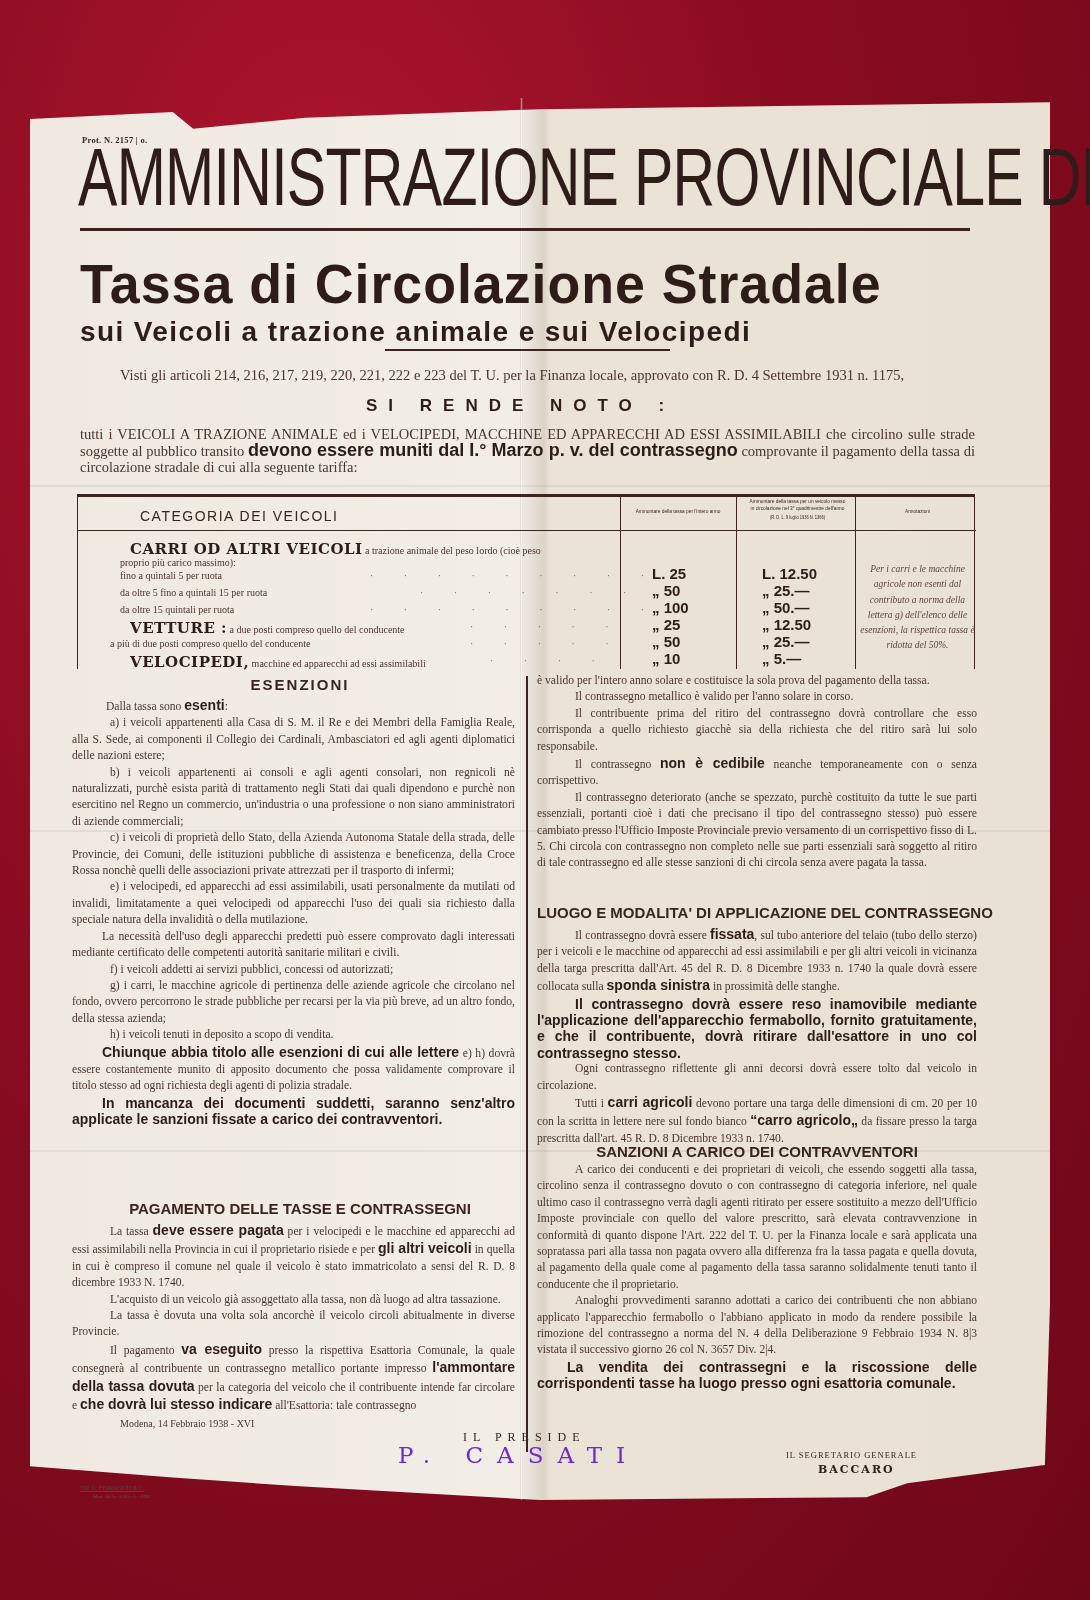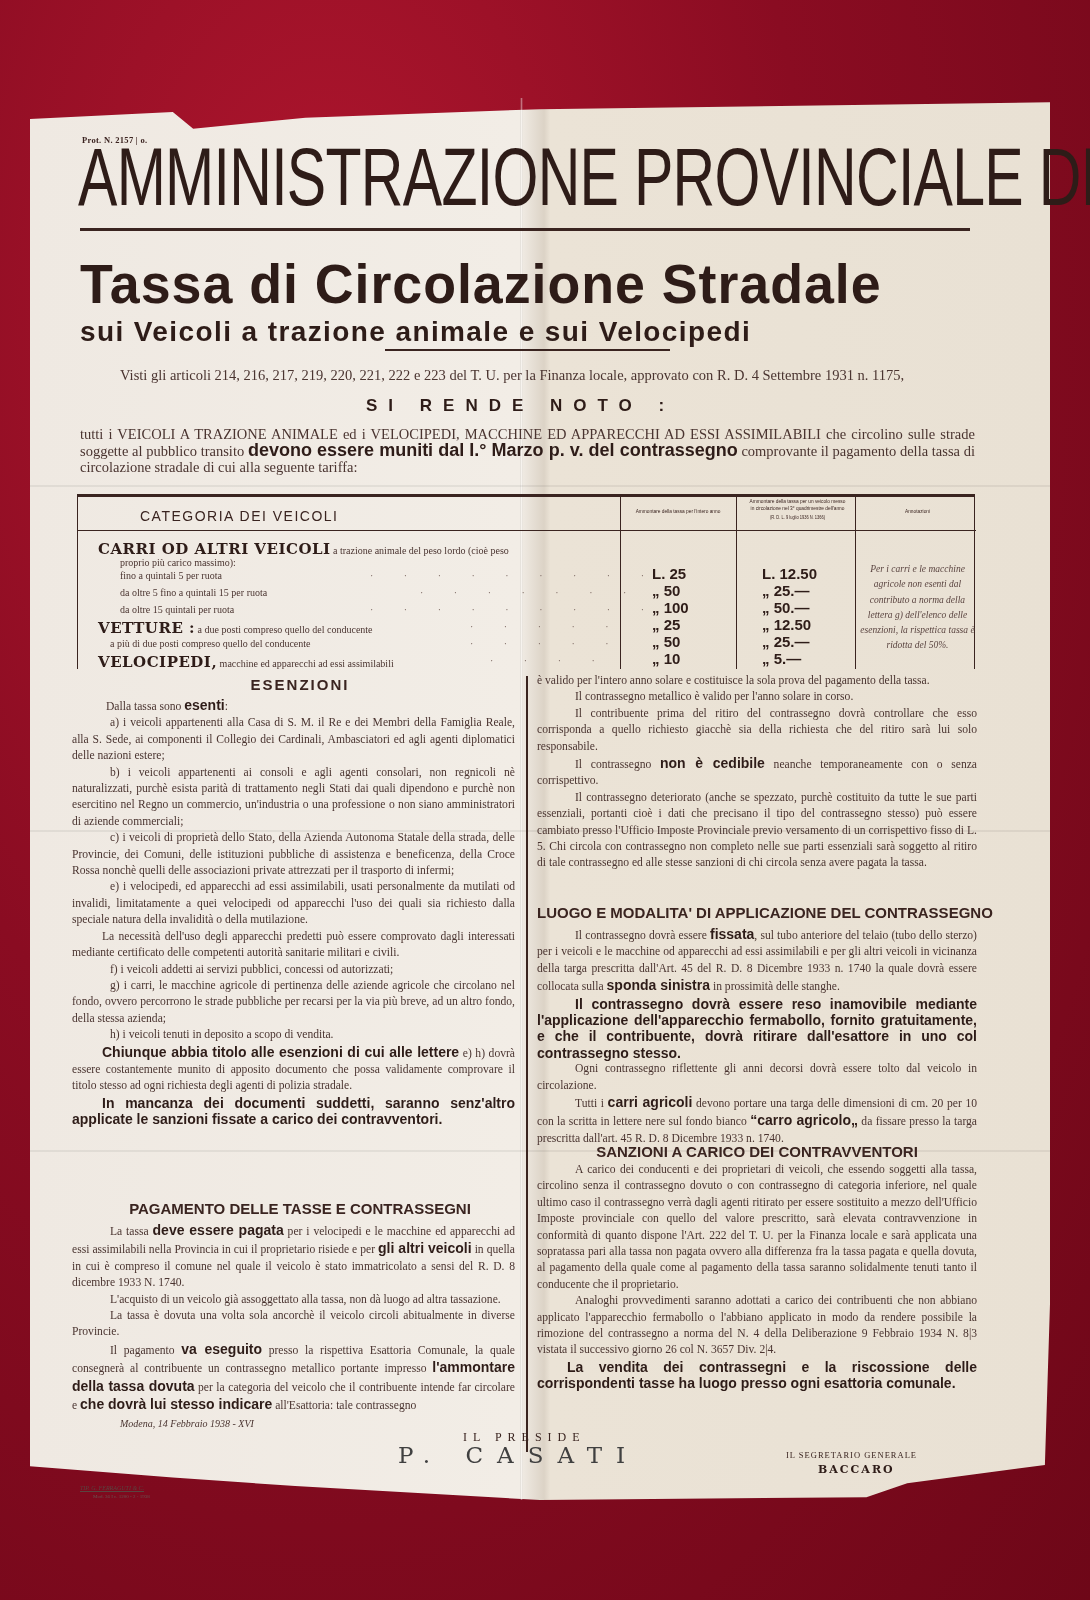--- a/index.html
+++ b/index.html
@@ -24,35 +24,35 @@
   .visti{left:80px;top:366px;width:895px;text-indent:40px;}
   .srn{position:absolute;left:366px;top:396px;font-family:"Liberation Sans",sans-serif;font-weight:bold;font-size:17px;letter-spacing:11px;color:#2e1c18;}
   .intro{left:80px;top:426px;width:895px;line-height:16px;}
   .intro b{font-family:"Liberation Sans",sans-serif;font-size:18px;color:#2e1c18;}
   .table{position:absolute;left:77px;top:494px;width:898px;height:172px;border-top:3px solid #3a2420;}
   .tcell{position:absolute;border-left:1.5px solid #3a2420;}
   .th-small{position:absolute;font-family:"Liberation Sans",sans-serif;font-size:6px;line-height:7px;text-align:center;transform:scaleX(.8);color:#3a2420;}
   .cat-title{position:absolute;left:140px;top:508px;font-family:"Liberation Sans",sans-serif;font-size:14px;letter-spacing:1.5px;color:#3a2420;}
   .hdr-line{position:absolute;left:77px;top:530px;width:545px;height:1px;background:#3a2420;}
   .row{position:absolute;left:98px;font-size:10px;color:#4a3430;white-space:nowrap;}
-  .row b{font-family:"DejaVu Serif",serif;font-size:15px;color:#2e1c18;letter-spacing:.5px;}
+  .row b{font-family:"DejaVu Serif",serif;font-size:15px;color:#2e1c18;letter-spacing:.5px;margin-left:32px;}
   .dots{position:absolute;font-size:10px;color:#7a6660;letter-spacing:14px;white-space:nowrap;}
   .amt{position:absolute;font-family:"Liberation Sans",sans-serif;font-weight:bold;font-size:15px;color:#2e1c18;white-space:nowrap;}
   .note{position:absolute;left:860px;top:562px;width:115px;font-style:italic;font-size:9.5px;line-height:15.3px;color:#5a4440;text-align:center;}
   .col-div{position:absolute;left:526px;top:676px;width:2px;height:776px;background:#3a2420;}
   .sec{position:absolute;font-family:"Liberation Sans Narrow","Liberation Sans",sans-serif;font-size:15px;font-weight:bold;color:#3a2420;text-align:center;white-space:nowrap;}
   .txt{position:absolute;font-size:11.6px;line-height:16.4px;text-align:justify;color:#4a3430;}
   .txt .bk{font-family:"Liberation Sans",sans-serif;font-weight:bold;color:#2e1c18;font-size:14px;}
   .txt p{margin:0;text-indent:38px;}
   .txt p.ni{text-indent:0;}
-  .date{position:absolute;left:120px;top:1418px;font-style:italic;font-size:10px;color:#4a3430;}
+  .date{position:absolute;left:120px;top:1418px;font-size:10px;color:#4a3430;}
   .tip{position:absolute;left:80px;top:1485px;font-size:6px;font-style:italic;color:#5a4440;border-bottom:1px solid #5a4440;}
   .mod{position:absolute;left:93px;top:1494px;font-size:5px;color:#6a5450;}
   .preside{position:absolute;left:463px;top:1430px;font-size:12px;letter-spacing:6px;color:#3a2420;}
-  .casati{position:absolute;left:398px;top:1442px;font-family:"DejaVu Serif",serif;font-size:23px;letter-spacing:14px;color:#404040;}
+  .casati{position:absolute;left:398px;top:1442px;font-family:"DejaVu Serif",serif;font-size:23px;letter-spacing:14px;color:#6d28d9;}
   .segr{position:absolute;left:786px;top:1450px;font-size:8.5px;letter-spacing:1px;color:#3a2420;}
   .baccaro{position:absolute;left:818px;top:1463px;font-family:"DejaVu Serif",serif;font-weight:bold;font-size:11px;letter-spacing:2px;color:#2e1c18;}
 </style>
 </head>
 <body>
 
 <div class="sheet"></div>
 <div class="fold-v"></div>
 <div class="fold-h" style="top:485px"></div>
 <div class="fold-h" style="top:830px"></div>

